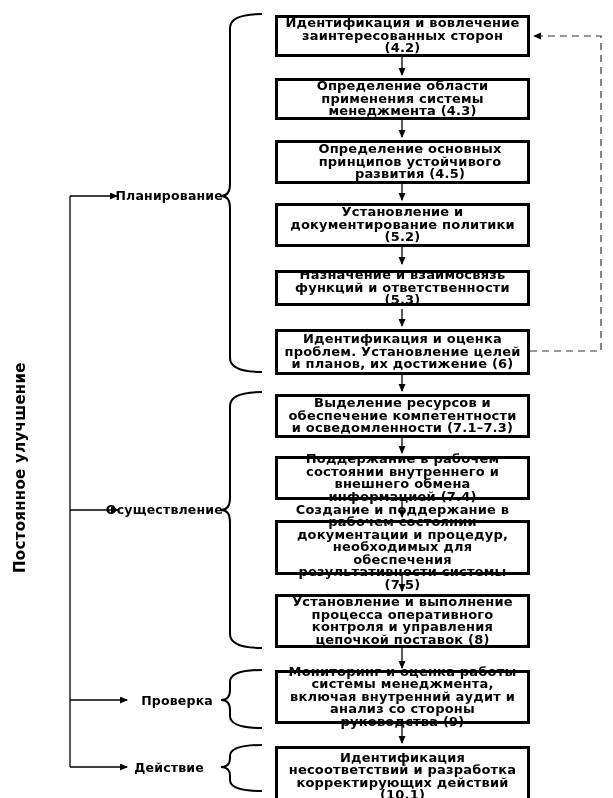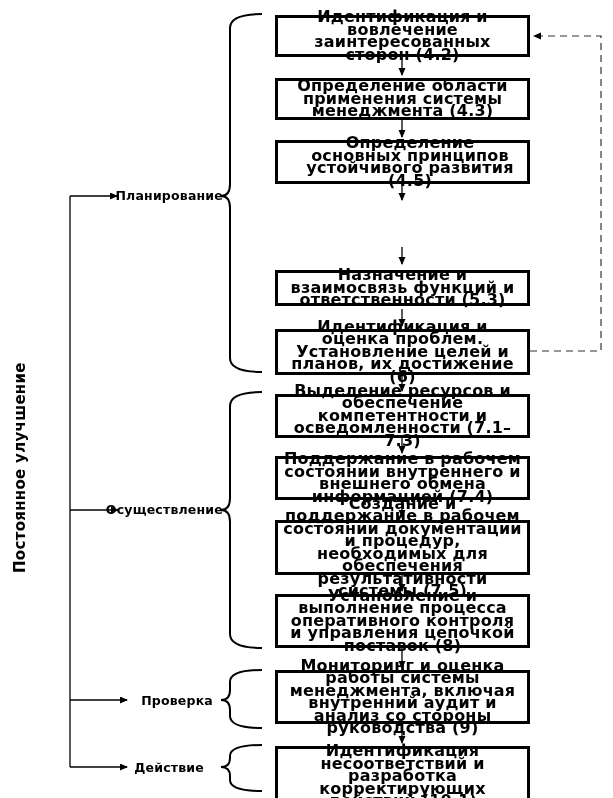--- a/index.html
+++ b/index.html
@@ -5,21 +5,21 @@
   html,body { margin:0; padding:0; background:#fff; }
   .canvas {
     position:relative; width:613px; height:798px; background:#ffffff;
     font-family:"DejaVu Sans", sans-serif; color:#000; overflow:hidden;
   }
   .connectors { position:absolute; left:0; top:0; width:613px; height:798px; }
   .step {
     position:absolute; left:275px; width:255px; box-sizing:border-box;
     border:3px solid #000; background:#fff;
     display:flex; align-items:center; justify-content:center;
-    text-align:center; font-weight:bold; font-size:16px; line-height:12.5px;
+    text-align:center; font-weight:bold; font-size:13px; line-height:12.5px;
     letter-spacing:0.2px; padding:1px 5px;
   }
   .phase-label {
     position:absolute; font-weight:bold; font-size:12.5px; letter-spacing:0.2px;
     text-align:right; white-space:nowrap;
   }
   .vertical-title {
     position:absolute; left:-79px; top:463px; width:200px; height:20px;
     transform:rotate(-90deg); transform-origin:center;
     font-weight:bold; font-size:15px; text-align:center; letter-spacing:0.3px;
@@ -68,20 +68,21 @@
   <div class="vertical-title">Постоянное улучшение</div>
 
   <div class="phase-label" style="left:100px; top:188px; width:123px;">Планирование</div>
   <div class="phase-label" style="left:100px; top:502px; width:123px;">Осуществление</div>
   <div class="phase-label" style="left:109px; top:693px; width:104px;">Проверка</div>
   <div class="phase-label" style="left:100px; top:760px; width:104px;">Действие</div>
 
   <div class="step" style="top:15px;  height:42px;">Идентификация и вовлечение заинтересованных сторон (4.2)</div>
   <div class="step" style="top:78px;  height:42px;">Определение области применения системы менеджмента (4.3)</div>
   <div class="step" style="top:140px; height:44px;padding-left:20px;">Определение основных принципов устойчивого развития (4.5)</div>
+  <div class="step" style="top:203px; height:44px;">Установление и документирование политики (5.2)</div>
   <div class="step" style="top:270px; height:36px;">Назначение и взаимосвязь функций и ответственности (5.3)</div>
   <div class="step" style="top:329px; height:46px;">Идентификация и оценка проблем. Установление целей и планов, их достижение (6)</div>
   <div class="step" style="top:394px; height:44px;">Выделение ресурсов и обеспечение компетентности и осведомленности (7.1–7.3)</div>
   <div class="step" style="top:456px; height:44px;">Поддержание в рабочем состоянии внутреннего и внешнего обмена информацией (7.4)</div>
   <div class="step" style="top:520px; height:55px;">Создание и поддержание в рабочем состоянии документации и процедур, необходимых для обеспечения результативности системы (7.5)</div>
   <div class="step" style="top:594px; height:54px;">Установление и выполнение процесса оперативного контроля и управления цепочкой поставок (8)</div>
   <div class="step" style="top:670px; height:54px;">Мониторинг и оценка работы системы менеджмента, включая внутренний аудит и анализ со стороны руководства (9)</div>
   <div class="step" style="top:746px; height:61px;">Идентификация несоответствий и разработка корректирующих действий (10.1)</div>
 
 </div>

